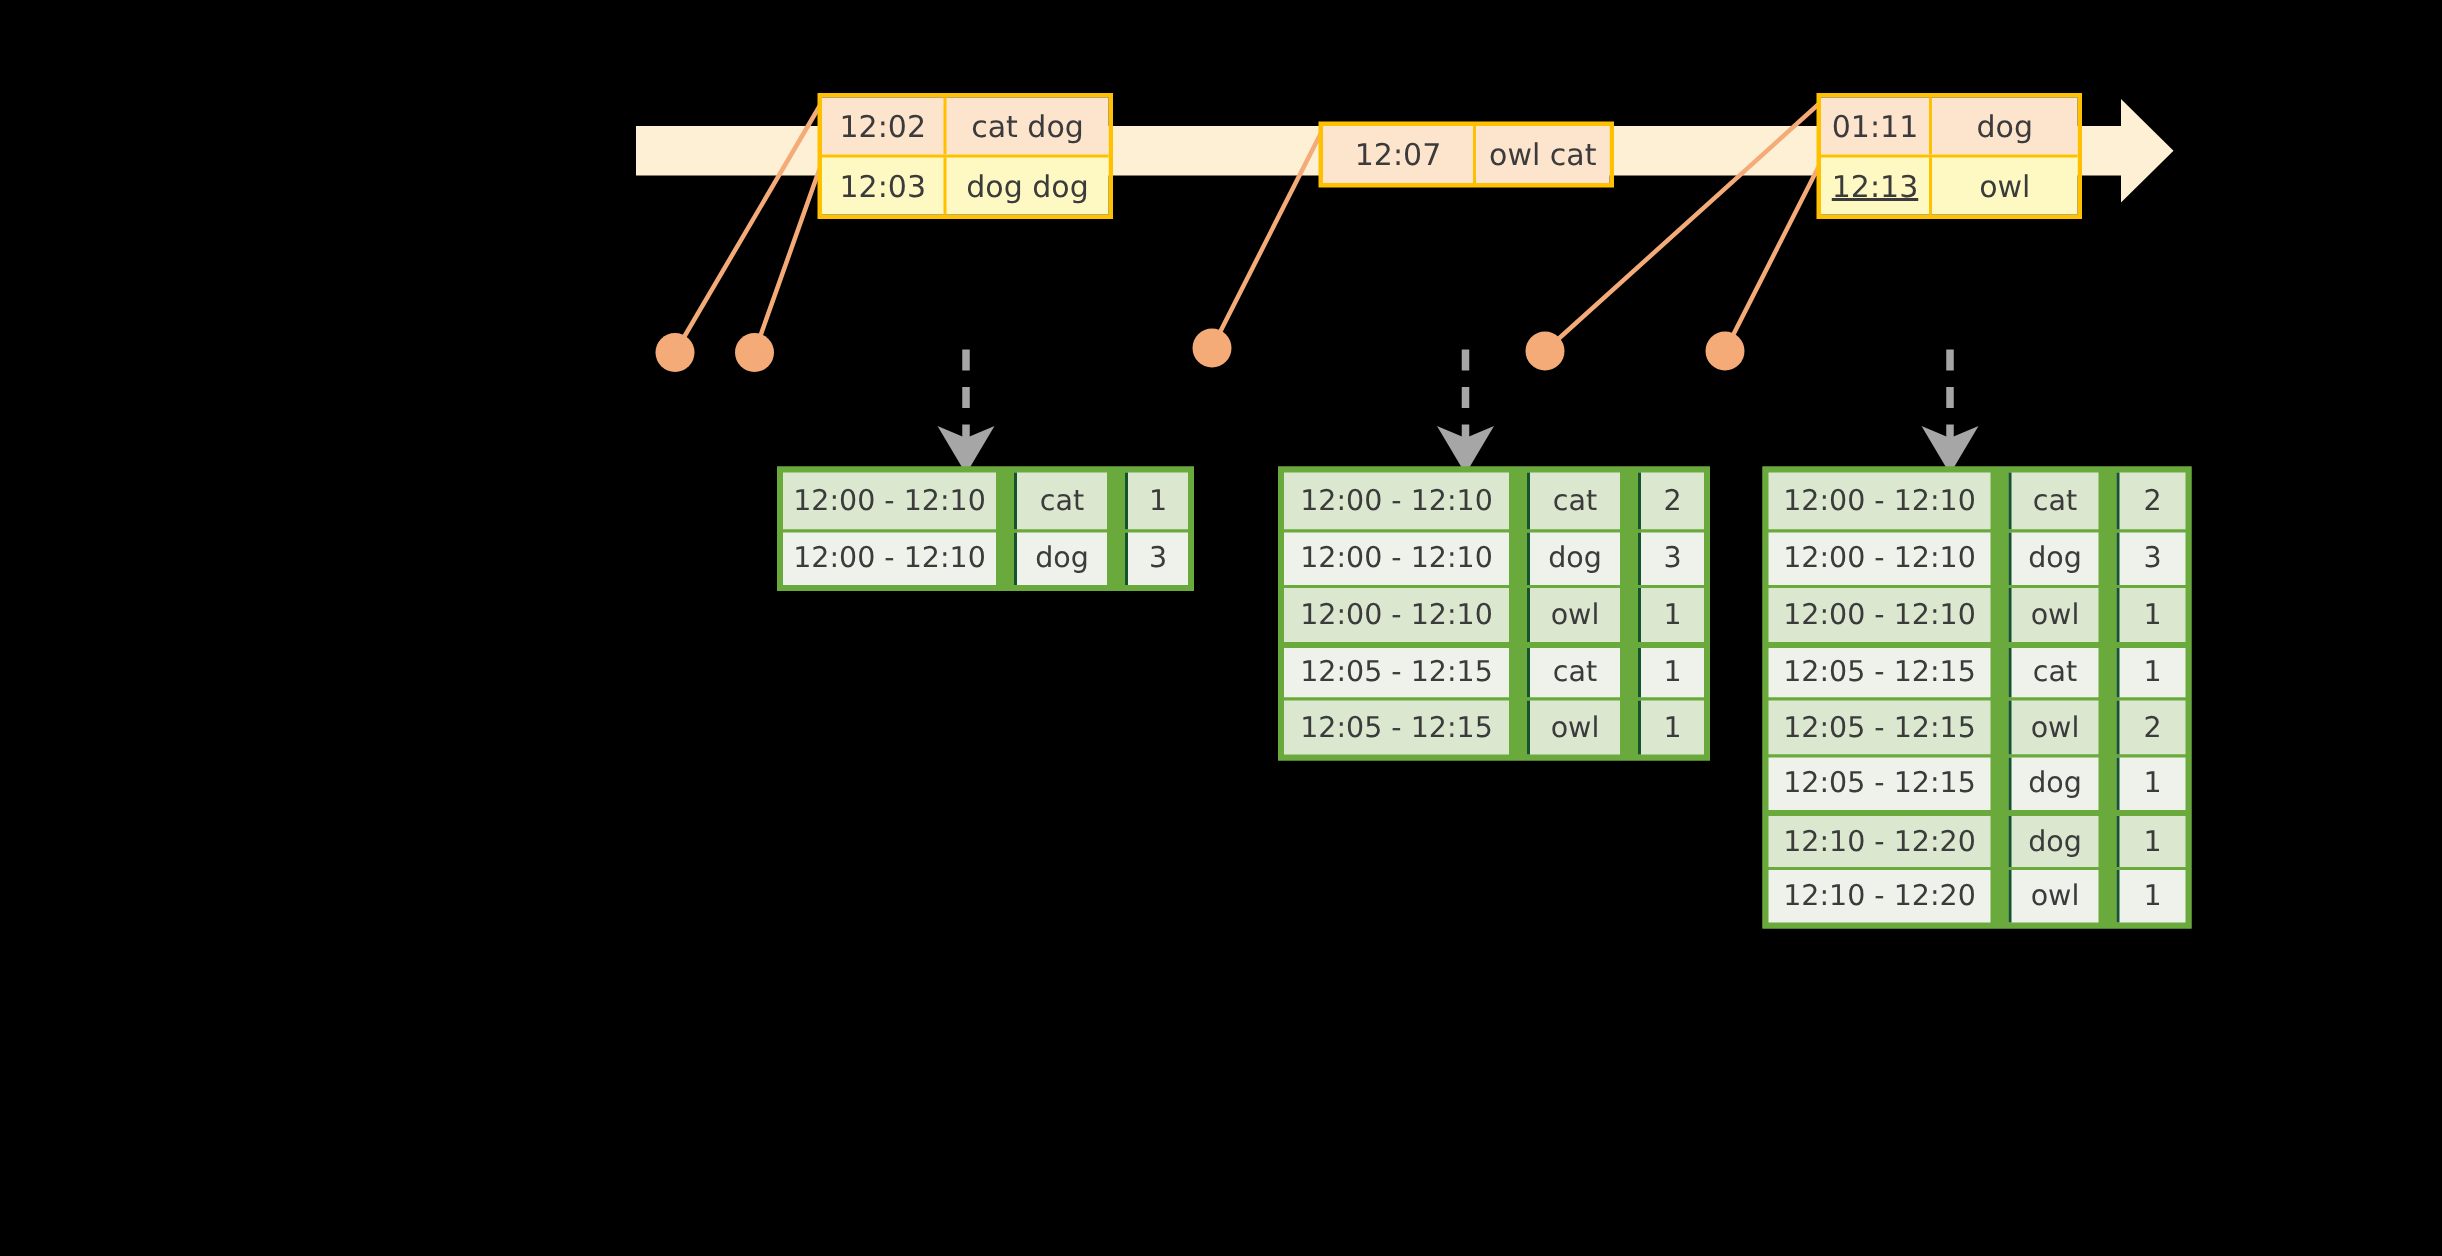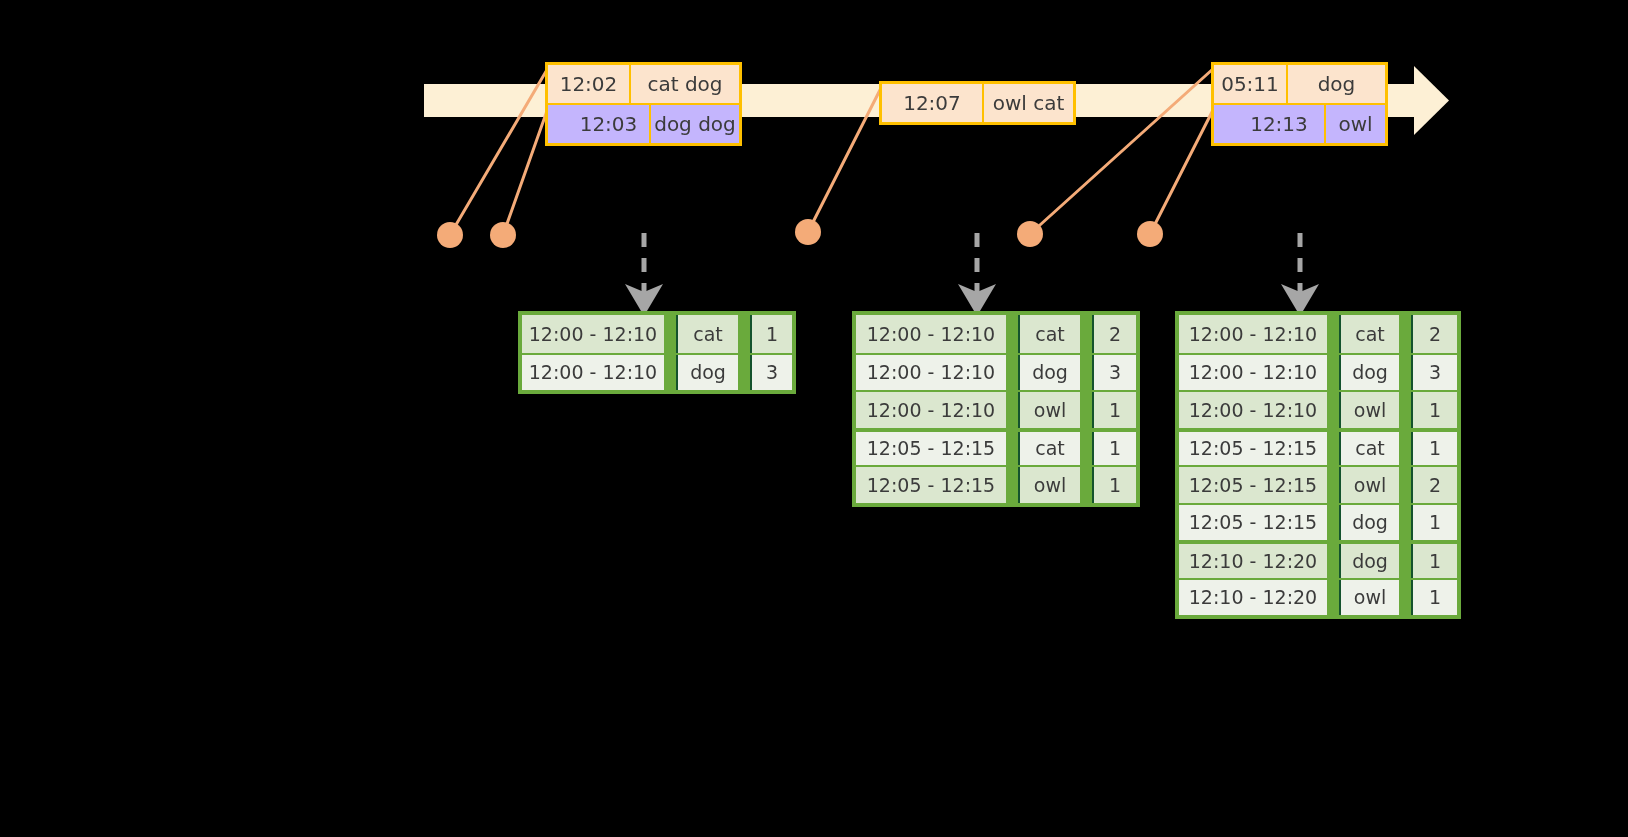--- a/index.html
+++ b/index.html
@@ -39,21 +39,21 @@
   }
   .evt-row {
     display: flex;
     flex-direction: row;
     height: 38px;
   }
   .evt-row + .evt-row {
     border-top: 2px solid #ffc000;
   }
   .evt-row.shade { background: #fce4cd; }
-  .evt-row.plain { background: #c4b5fd; padding-left: 20px; }
+  .evt-row.plain { background: #fef9c3; }
   .evt-time {
     border-right: 2px solid #ffc000;
     display: flex;
     align-items: center;
     justify-content: center;
     font-size: 20px;
     color: #3b3b3b;
     box-sizing: border-box;
   }
   .evt-val {
@@ -159,25 +159,25 @@
 
   <div class="evt-box" style="left:835px; top:81px; width:197px;">
     <div class="evt-row shade">
       <span class="evt-time" style="width:102px;">12:07</span>
       <span class="evt-val">owl cat</span>
     </div>
   </div>
 
   <div class="evt-box" style="left:1167px; top:62px; width:177px;">
     <div class="evt-row shade">
-      <span class="evt-time" style="width:74px;">05:11</span>
+      <span class="evt-time" style="width:74px;">01:11</span>
       <span class="evt-val">dog</span>
     </div>
     <div class="evt-row plain">
-      <span class="evt-time" style="width:92px;">12:13</span>
+      <span class="evt-time" style="width:74px;text-decoration:underline;">12:13</span>
       <span class="evt-val">owl</span>
     </div>
   </div>
 
   <div class="gtable t1" style="left:474px; top:311px;">
     <div class="grow shade">
       <span class="gcell c-win">12:00 - 12:10</span>
       <span class="gcell c-key">cat</span>
       <span class="gcell c-cnt">1</span>
     </div>

